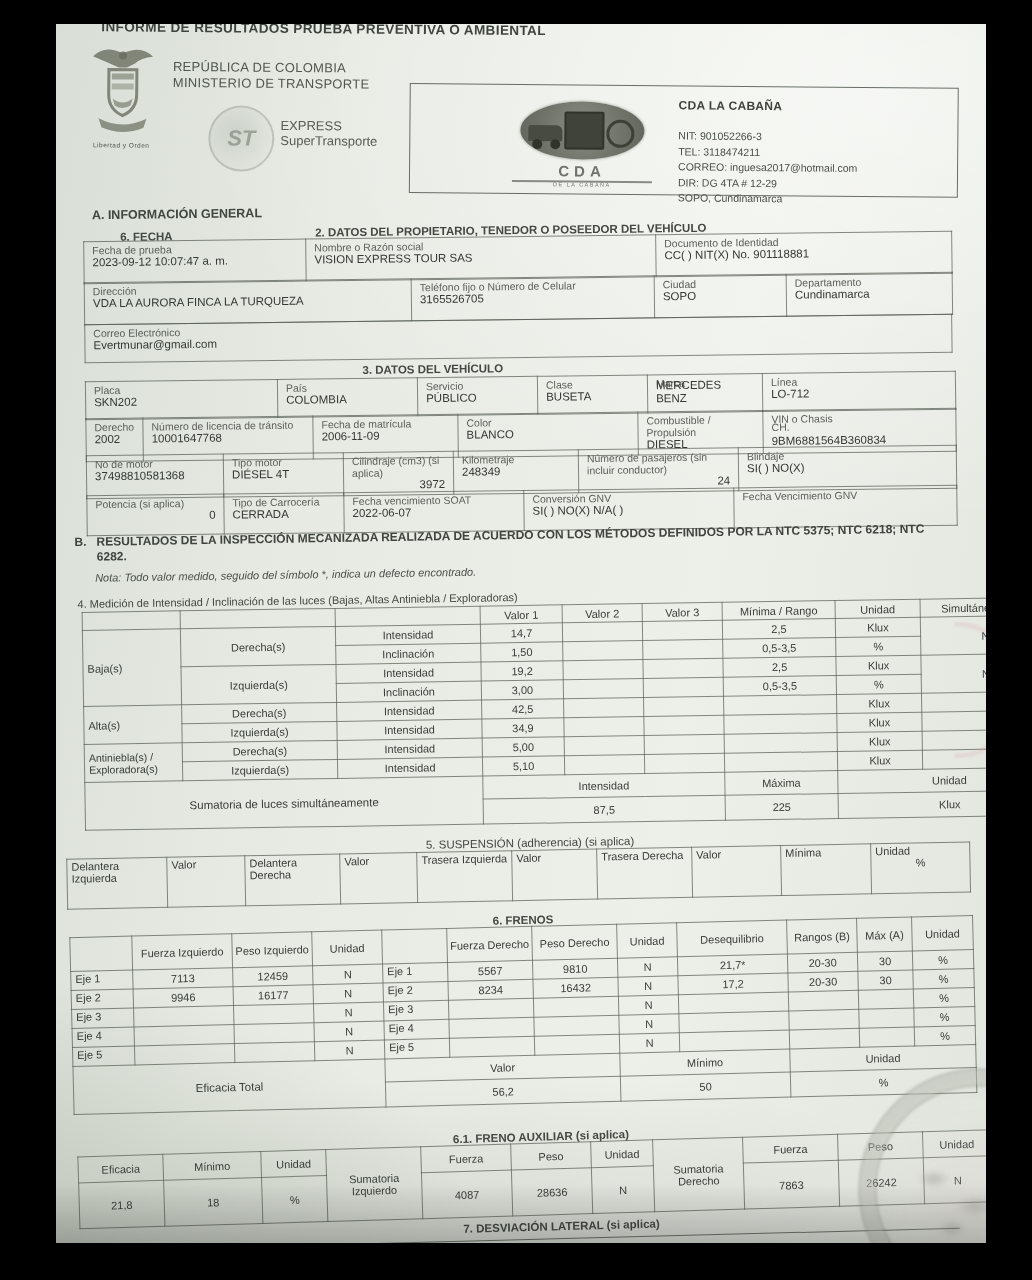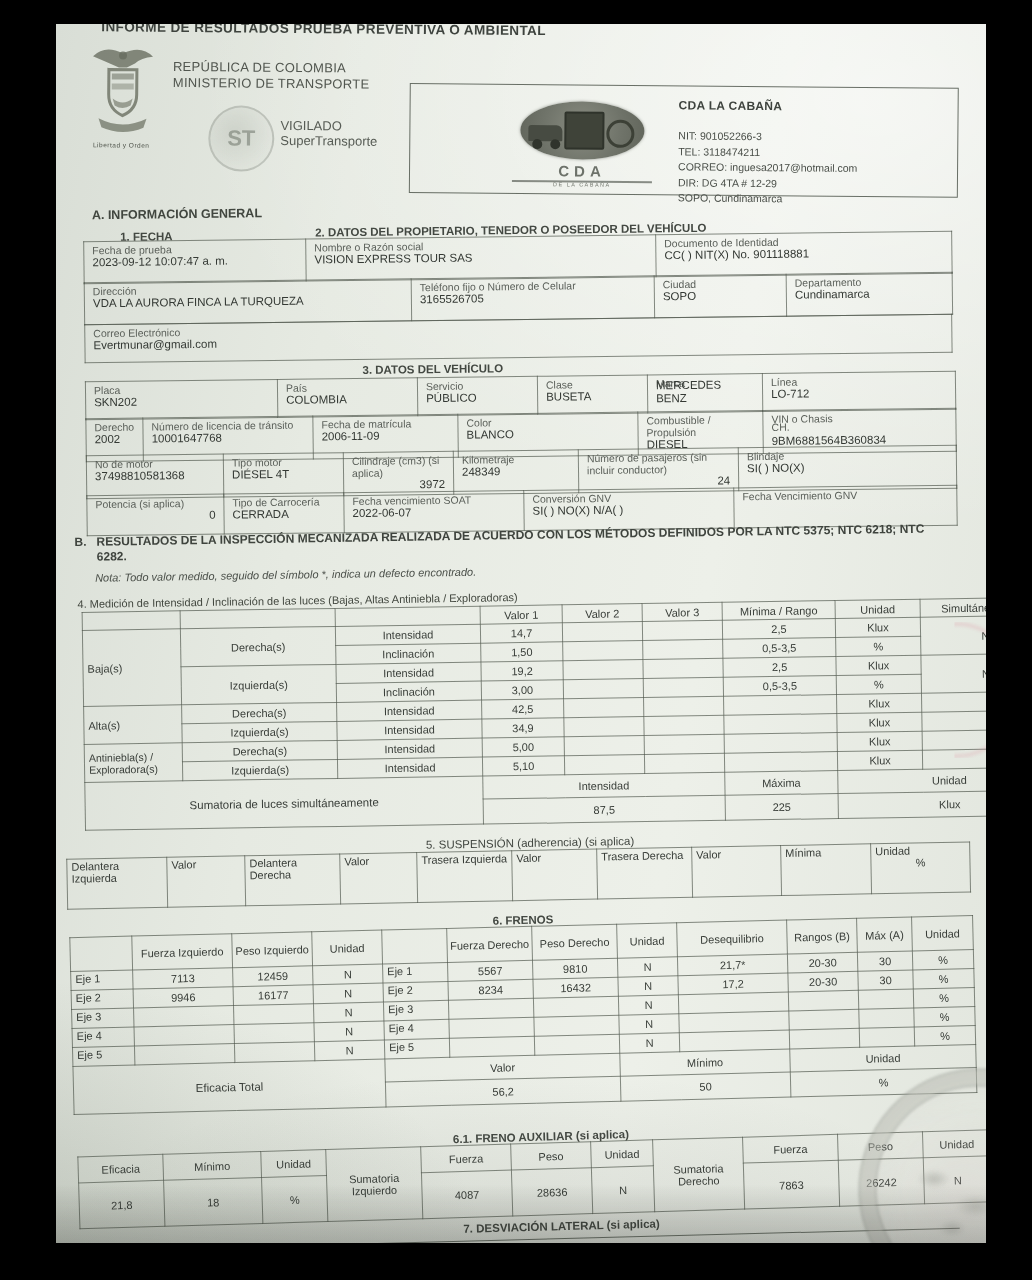--- a/index.html
+++ b/index.html
@@ -34,21 +34,21 @@
   .lv .val{white-space:nowrap;}
   .vr{text-align:right;}
   .stack{margin-top:-1px;}
 
   
   .coat{opacity:.85;}
   .motto{font-size:6.5px;color:#4c5148;text-align:center;letter-spacing:.5px;}
   .sit-circle{width:62px;height:62px;border-radius:50%;border:2px solid rgba(130,136,126,.35);
       background:radial-gradient(circle at 40% 40%, rgba(160,166,156,.30), rgba(160,166,156,.05) 70%);
       display:flex;align-items:center;justify-content:center;}
-  .sit-txt{font-weight:bold;font-size:22px;color:rgba(110,116,106,.55);}
+  .sit-txt{font-weight:bold;font-style:italic;font-size:22px;color:rgba(110,116,106,.55);}
   .vig{font-size:13px;color:#575c55;line-height:15px;}
   .cda-box{border:1.2px solid rgba(70,77,68,.8);}
   .truck-oval{width:124px;height:58px;border-radius:50%;background:
       radial-gradient(circle at 50% 45%, #8a8d82 0%, #70746a 55%, #5f6359 100%);
       position:relative;box-shadow:0 0 3px rgba(60,64,56,.5);}
   .truck-cab{position:absolute;left:8px;top:24px;width:34px;height:16px;background:#474b42;border-radius:3px 6px 1px 1px;}
   .truck-cargo{position:absolute;left:44px;top:10px;width:36px;height:34px;background:#3f4339;border:2px solid #2f332b;border-radius:2px;}
   .truck-wheel{position:absolute;width:10px;height:10px;border-radius:50%;background:#30342c;}
   .truck-moto{position:absolute;right:10px;top:18px;width:22px;height:22px;border:3px solid #3c4036;border-radius:50%;background:transparent;}
   .cda-word{font-weight:bold;font-size:15px;letter-spacing:5px;color:#6d726a;text-align:center;
@@ -103,21 +103,21 @@
 
      <div class="abs" style="left:112px;top:38px;font-size:13px;line-height:16px;color:#51564f;letter-spacing:.3px;">
        <div>REPÚBLICA DE COLOMBIA</div>
        <div>MINISTERIO DE TRANSPORTE</div>
      </div>
 
      <div class="abs sit-circle" style="left:148px;top:84px;">
        <span class="sit-txt">ST</span>
      </div>
      <div class="abs vig" style="left:220px;top:96px;">
-       <div>VIGILADO</div>
+       <div>EXPRESS</div>
        <div>SuperTransporte</div>
      </div>
 
      <div class="abs cda-box" style="left:349px;top:60px;width:547px;height:108px;">
        <div class="abs truck-oval" style="left:110px;top:16px;">
          <div class="truck-cab"></div>
          <div class="truck-cargo"></div>
          <div class="truck-wheel" style="left:12px;top:38px;"></div>
          <div class="truck-wheel" style="left:30px;top:38px;"></div>
          <div class="truck-moto"></div>
@@ -130,21 +130,21 @@
          <div class="cda-line">TEL: 3118474211</div>
          <div class="cda-line">CORREO: inguesa2017@hotmail.com</div>
          <div class="cda-line">DIR: DG 4TA # 12-29</div>
          <div class="cda-line">SOPO, Cundinamarca</div>
        </div>
      </div>
    </div>
 
    <div class="layer" style="transform:rotate(-.7deg);">
      <div class="abs h2" style="left:41px;top:179px;">A. INFORMACIÓN GENERAL</div>
-     <div class="abs h3" style="left:69px;top:202px;">1. FECHA</div>
+     <div class="abs h3" style="left:69px;top:202px;">6. FECHA</div>
      <div class="abs h3" style="left:264px;top:200px;">2. DATOS DEL PROPIETARIO, TENEDOR O POSEEDOR DEL VEHÍCULO</div>
 
      <table class="abs" style="left:32px;top:212px;width:868px;">
        <colgroup>
               <col style="width:222px">
               <col style="width:350px">
               <col style="width:296px">
             </colgroup>
        <tbody>
               <tr style="height:42px;">

